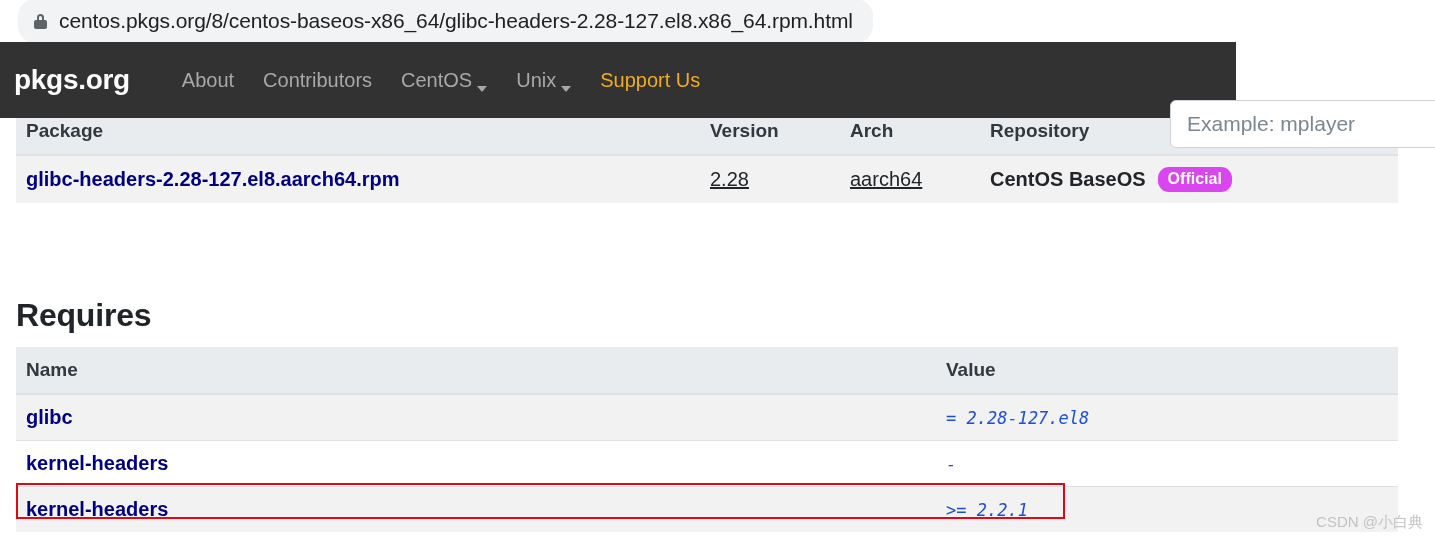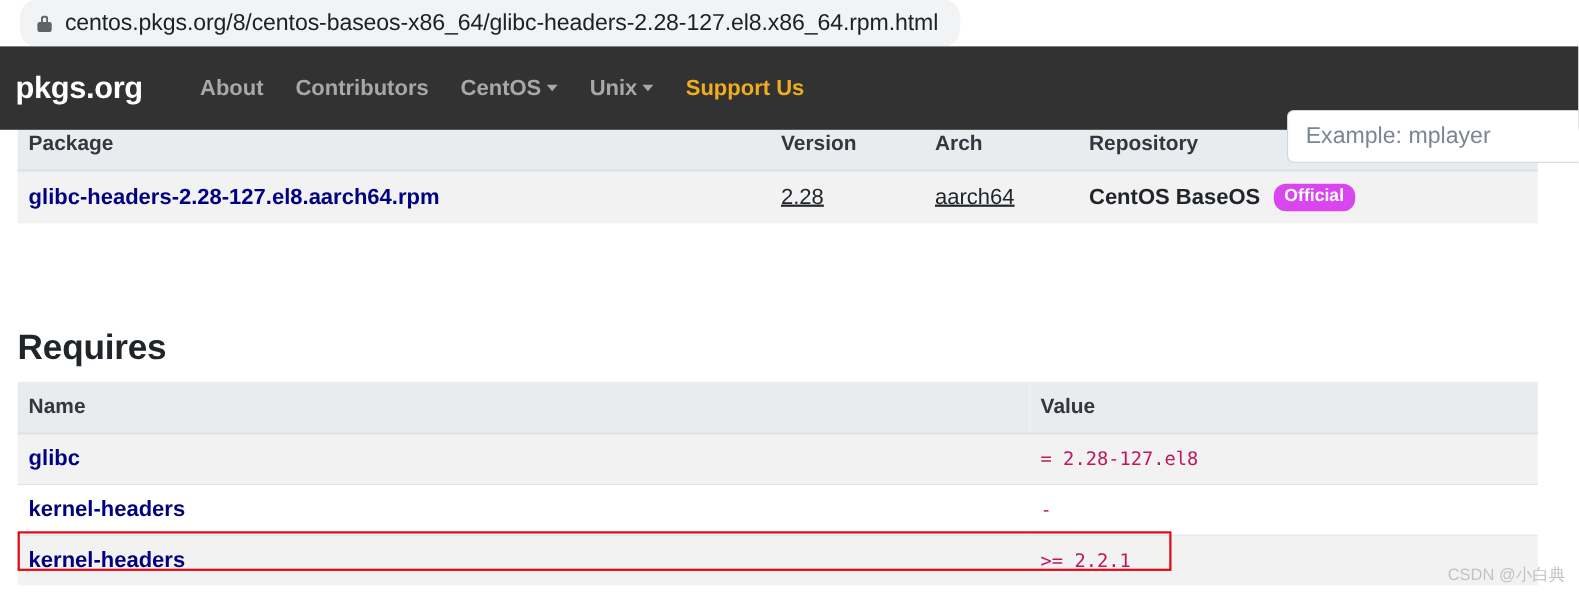--- a/index.html
+++ b/index.html
@@ -55,41 +55,41 @@
   #page {
     position: absolute; left: 0; top: 42px;
     width: 1435px; height: 498px;
     background: #ffffff;
     overflow: hidden;
   }
 
   
   #navbar {
     position: absolute; left: 0; top: 0;
-    width: 1435px; height: 76px;
+    width: 1236px; height: 76px;
     background: #323232;
     z-index: 50;
     display: flex; align-items: center;
   }
   #brand {
     margin-left: 14px;
     font-size: 28px; font-weight: bold;
     color: #ffffff;
     letter-spacing: -0.3px;
   }
   #navlinks {
     display: flex; align-items: center;
     margin-left: 52px;
     gap: 29px;
   }
   .navlink {
-    font-size: 20px; font-weight: bold;
+    font-size: 20px; font-weight: normal;
     color: #a8a8a8;
     white-space: nowrap;
-    display: flex; align-items: center;
+    display: flex; align-items: flex-end;
   }
   .navlink.accent { color: #f0ad1e; }
   .caret {
     display: inline-block;
     margin-left: 5px;
     width: 0; height: 0;
     border-left: 5px solid transparent;
     border-right: 5px solid transparent;
     border-top: 6px solid #a8a8a8;
   }
@@ -146,22 +146,23 @@
     color: #000080;
     font-weight: bold;
     text-decoration: none;
     font-size: 20px;
     margin-top: 24px;
   }
   .plain { color: #212529; font-size: 20px; text-decoration: underline; }
   .strong { color: #212529; font-weight: bold; font-size: 20px; }
   .monoval {
     font-family: "DejaVu Sans Mono", monospace;
-    color: #be185d;
+    color: #1d4ed8;
     font-size: 17px;
+    font-style: italic;
   }
   .badge {
     display: inline-block;
     background: #d946ef;
     color: #ffffff;
     font-size: 16px; font-weight: bold;
     padding: 3px 10px 4px;
     border-radius: 11px;
     margin-left: 12px;
     vertical-align: 2px;

